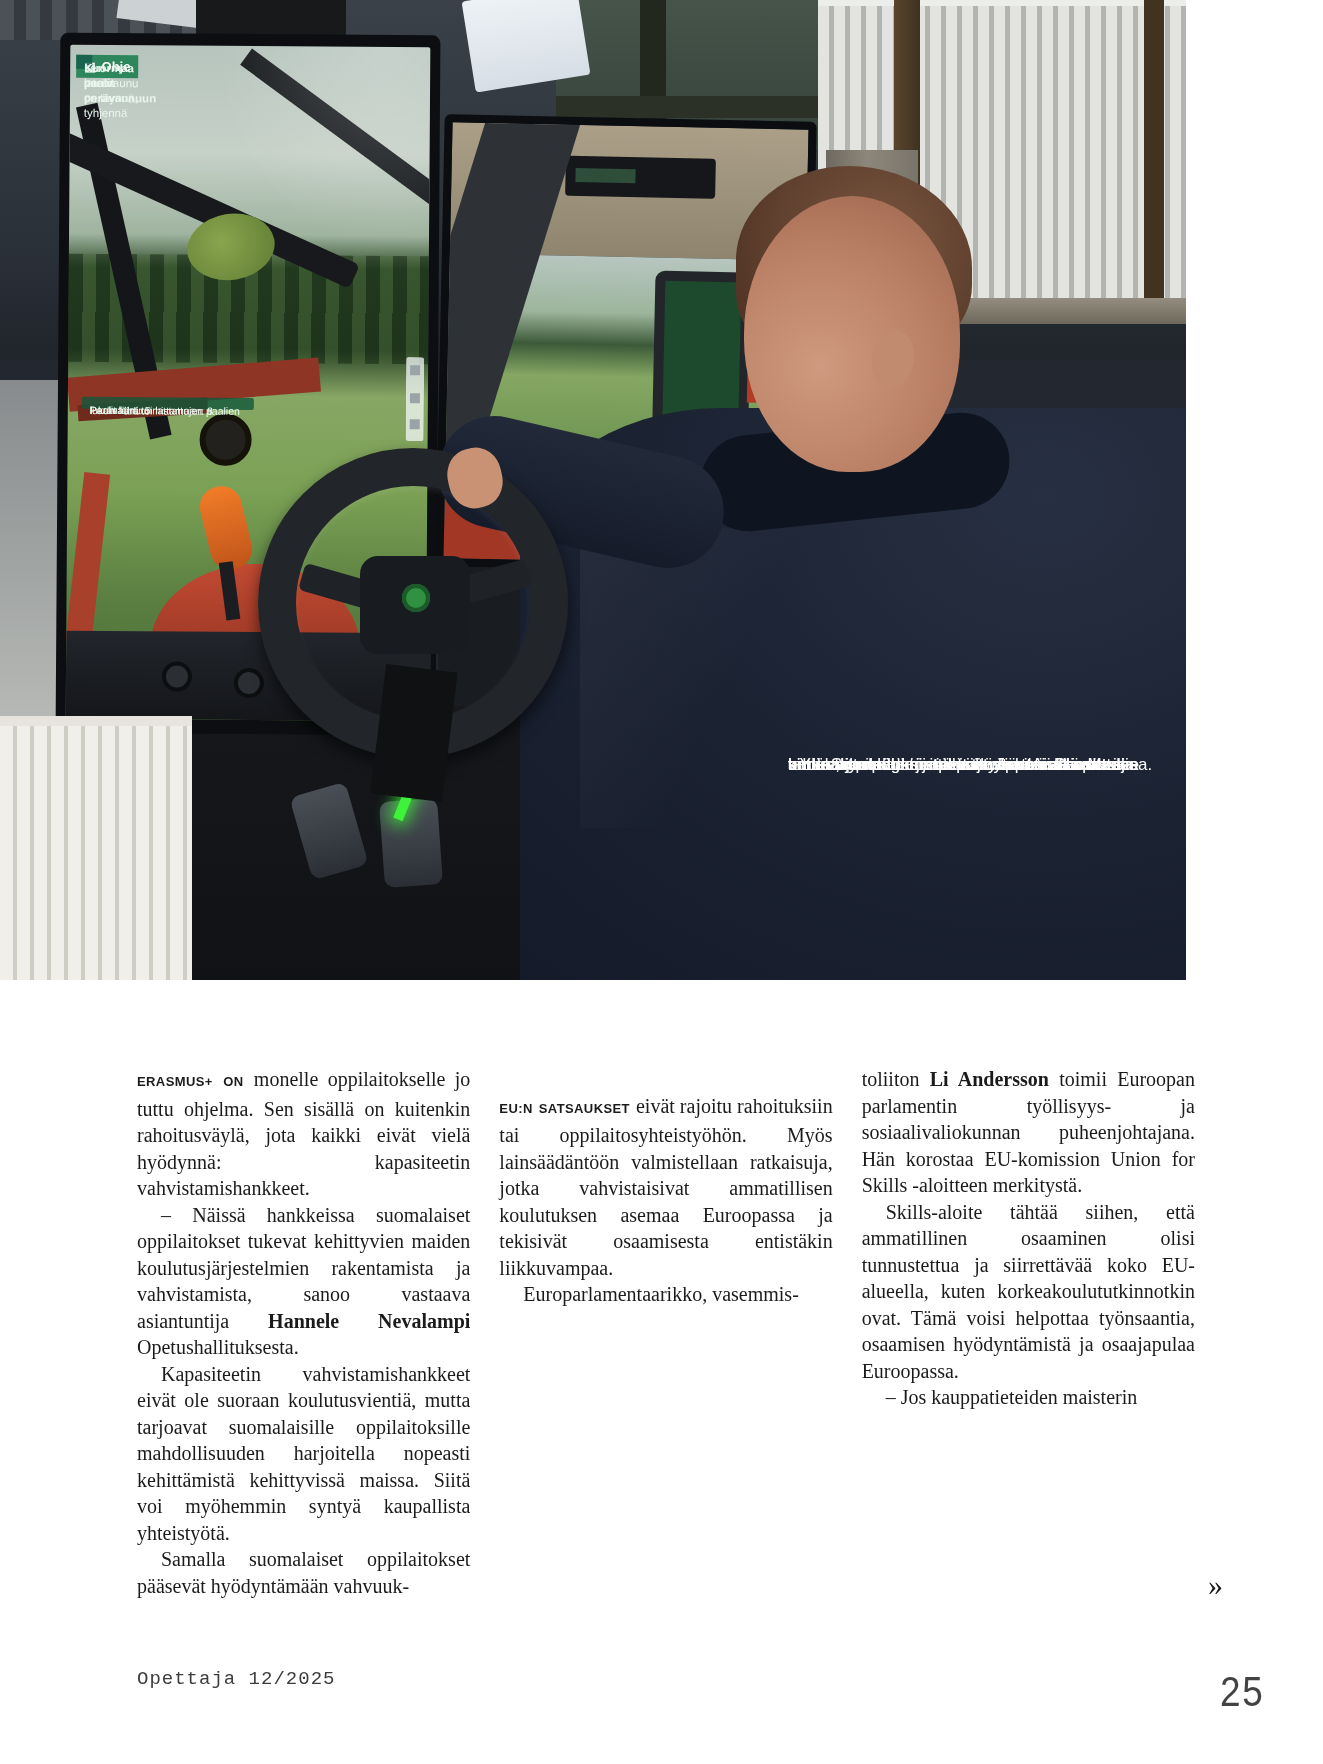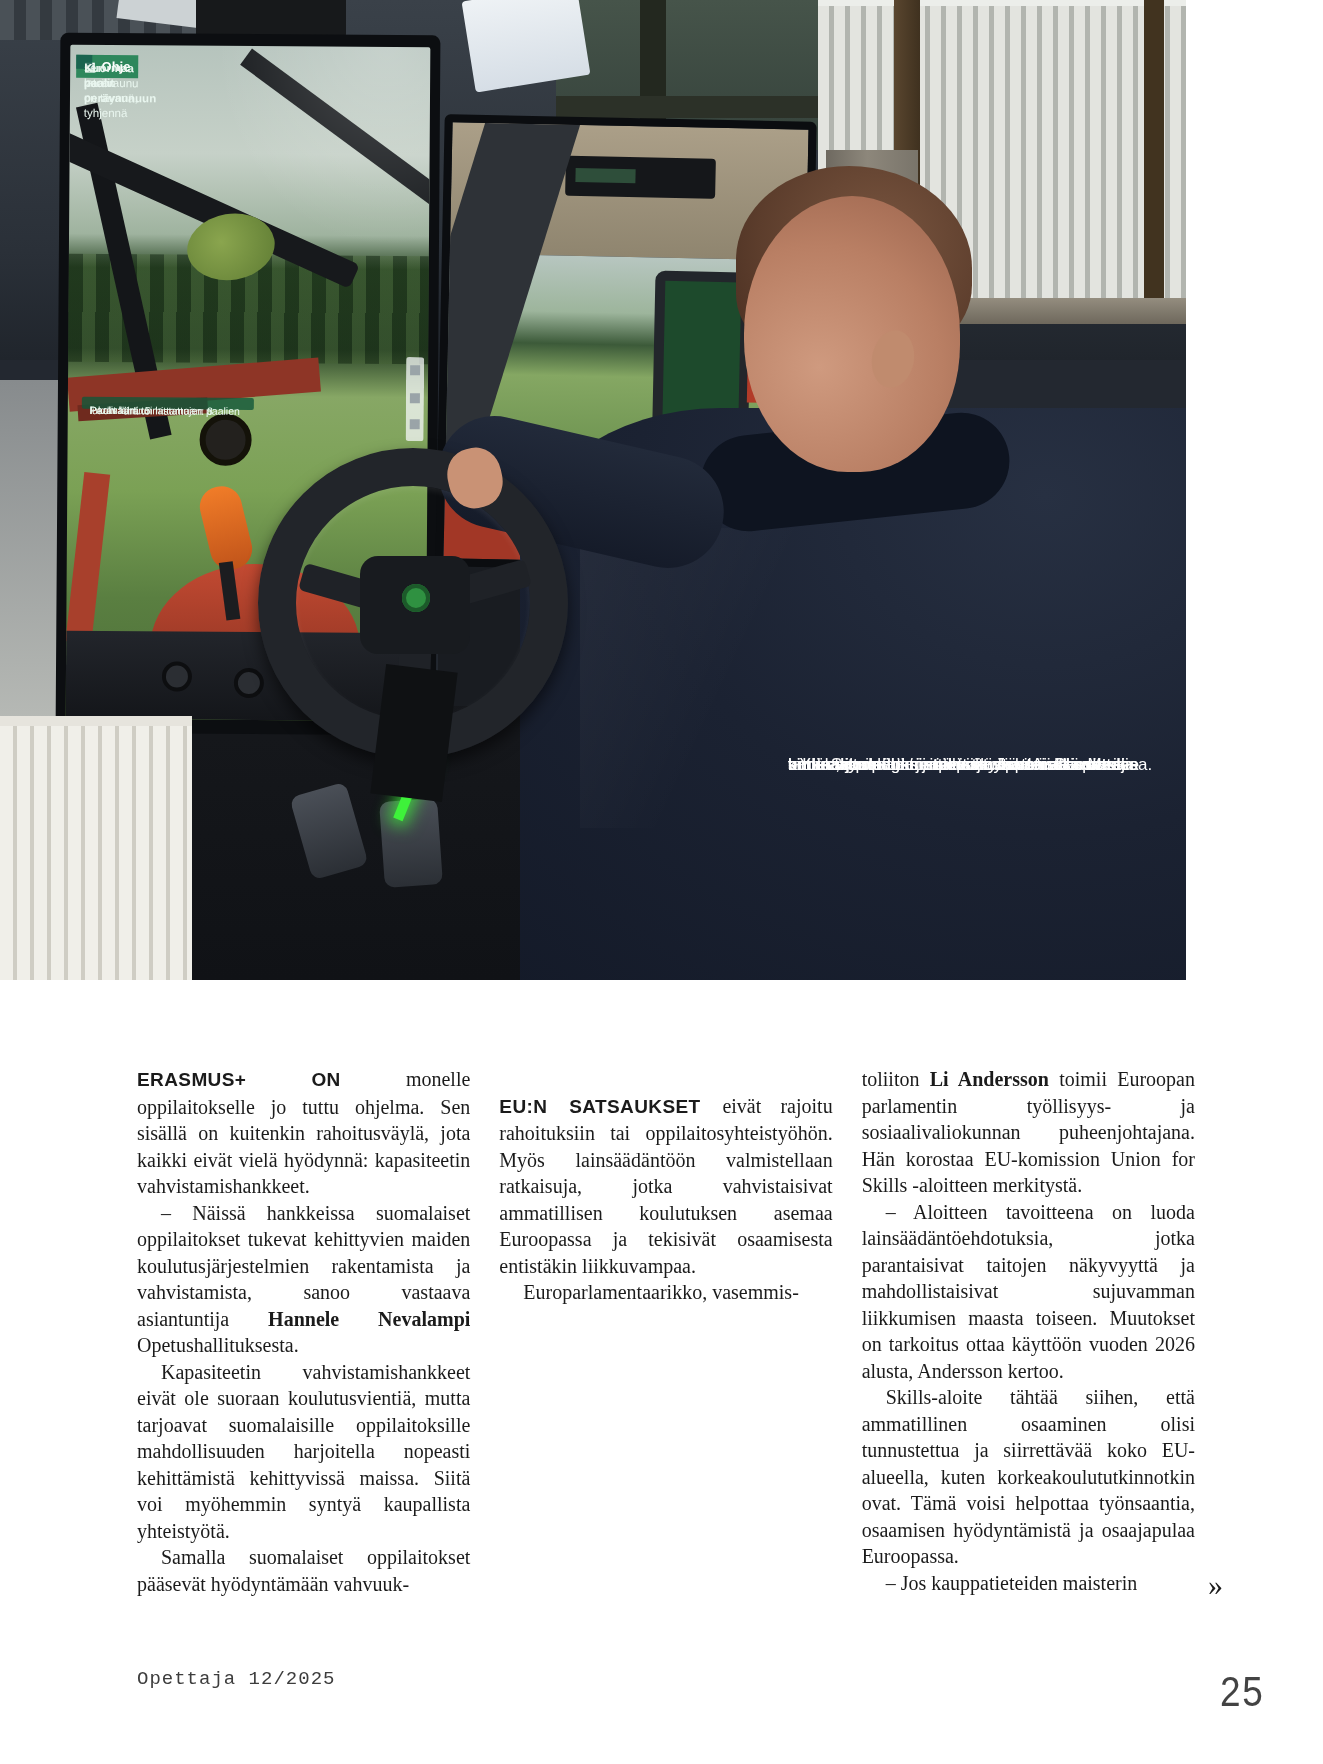--- a/index.html
+++ b/index.html
@@ -128,21 +128,21 @@
   .cap-line{position:relative;white-space:nowrap;}
   .cap-bullet{font-size:.72em;vertical-align:2px;margin-right:4px;}
 
   
   .article{position:absolute;left:137px;top:1066px;width:1058px;display:flex;gap:29px;
     color:#1b1b1b;font-size:20px;line-height:26.5px;}
   .col{flex:1 1 0;}
   .para{margin:0;text-align:justify;}
   .para.indent{text-indent:24px;}
   .para.section{margin-top:26.5px;}
-  .lead{font-family:"Liberation Sans",sans-serif;font-weight:bold;font-size:19px;letter-spacing:.4px;word-spacing:2px;}
+  .lead{font-family:"Liberation Sans",sans-serif;font-weight:bold;font-size:13px;letter-spacing:.4px;word-spacing:2px;}
   .bold-name{font-weight:bold;}
 
   .cont-mark{position:absolute;left:1208px;top:1568px;font-size:30px;color:#1a1a1a;font-family:"Liberation Serif",serif;}
   .footer-left{position:absolute;left:137px;top:1668px;font-family:"Liberation Mono",monospace;
     font-size:19px;color:#3d3d3d;letter-spacing:1px;}
   .page-number{position:absolute;left:1220px;top:1668px;font-family:"Liberation Sans",sans-serif;
     font-size:42px;color:#434343;letter-spacing:2px;transform:scaleX(.88);transform-origin:left top;}
 </style>
 </head>
 <body>
@@ -259,21 +259,20 @@
         <p class="para indent"><span>– Näissä hankkeissa suomalaiset oppilaitokset tukevat kehittyvien maiden koulutusjärjestelmien rakentamista ja vahvistamista, sanoo vastaava asiantuntija </span><span class="bold-name">Hannele Nevalampi</span><span> Opetushallituksesta.</span></p>
         <p class="para indent"><span>Kapasiteetin vahvistamishankkeet eivät ole suoraan koulutusvientiä, mutta tarjoavat suomalaisille oppilaitoksille mahdollisuuden harjoitella nopeasti kehittämistä kehittyvissä maissa. Siitä voi myöhemmin syntyä kaupallista yhteistyötä.</span></p>
         <p class="para indent"><span>Samalla suomalaiset oppilaitokset pääsevät hyödyntämään vahvuuk-</span></p>
       </div>
     <div class="col">
         <p class="para section"><span class="lead">EU:N SATSAUKSET </span><span>eivät rajoitu rahoituksiin tai oppilaitosyhteistyöhön. Myös lainsäädäntöön valmistellaan ratkaisuja, jotka vahvistaisivat ammatillisen koulutuksen asemaa Euroopassa ja tekisivät osaamisesta entistäkin liikkuvampaa.</span></p>
         <p class="para indent"><span>Europarlamentaarikko, vasemmis-</span></p>
       </div>
     <div class="col">
         <p class="para first"><span>toliiton </span><span class="bold-name">Li Andersson</span><span> toimii Euroopan parlamentin työllisyys- ja sosiaalivaliokunnan puheenjohtajana. Hän korostaa EU-komission Union for Skills -aloitteen merkitystä.</span></p>
-        <p class="para indent"><span>– Aloitteen tavoitteena on luoda lainsäädäntöehdotuksia, jotka parantaisivat taitojen näkyvyyttä ja mahdollistaisivat sujuvamman liikkumisen maasta toiseen. Muutokset on tarkoitus ottaa käyttöön vuoden 2026 alusta, Andersson kertoo.</span></p>
         <p class="para indent"><span>Skills-aloite tähtää siihen, että ammatillinen osaaminen olisi tunnustettua ja siirrettävää koko EU-alueella, kuten korkeakoulututkinnotkin ovat. Tämä voisi helpottaa työnsaantia, osaamisen hyödyntämistä ja osaajapulaa Euroopassa.</span></p>
         <p class="para indent"><span>– Jos kauppatieteiden maisterin</span></p>
       </div>
   </div>
 
   <div class="cont-mark">»</div>
   <div class="footer-left">Opettaja 12/2025</div>
   <div class="page-number">25</div>
 
 </div>

